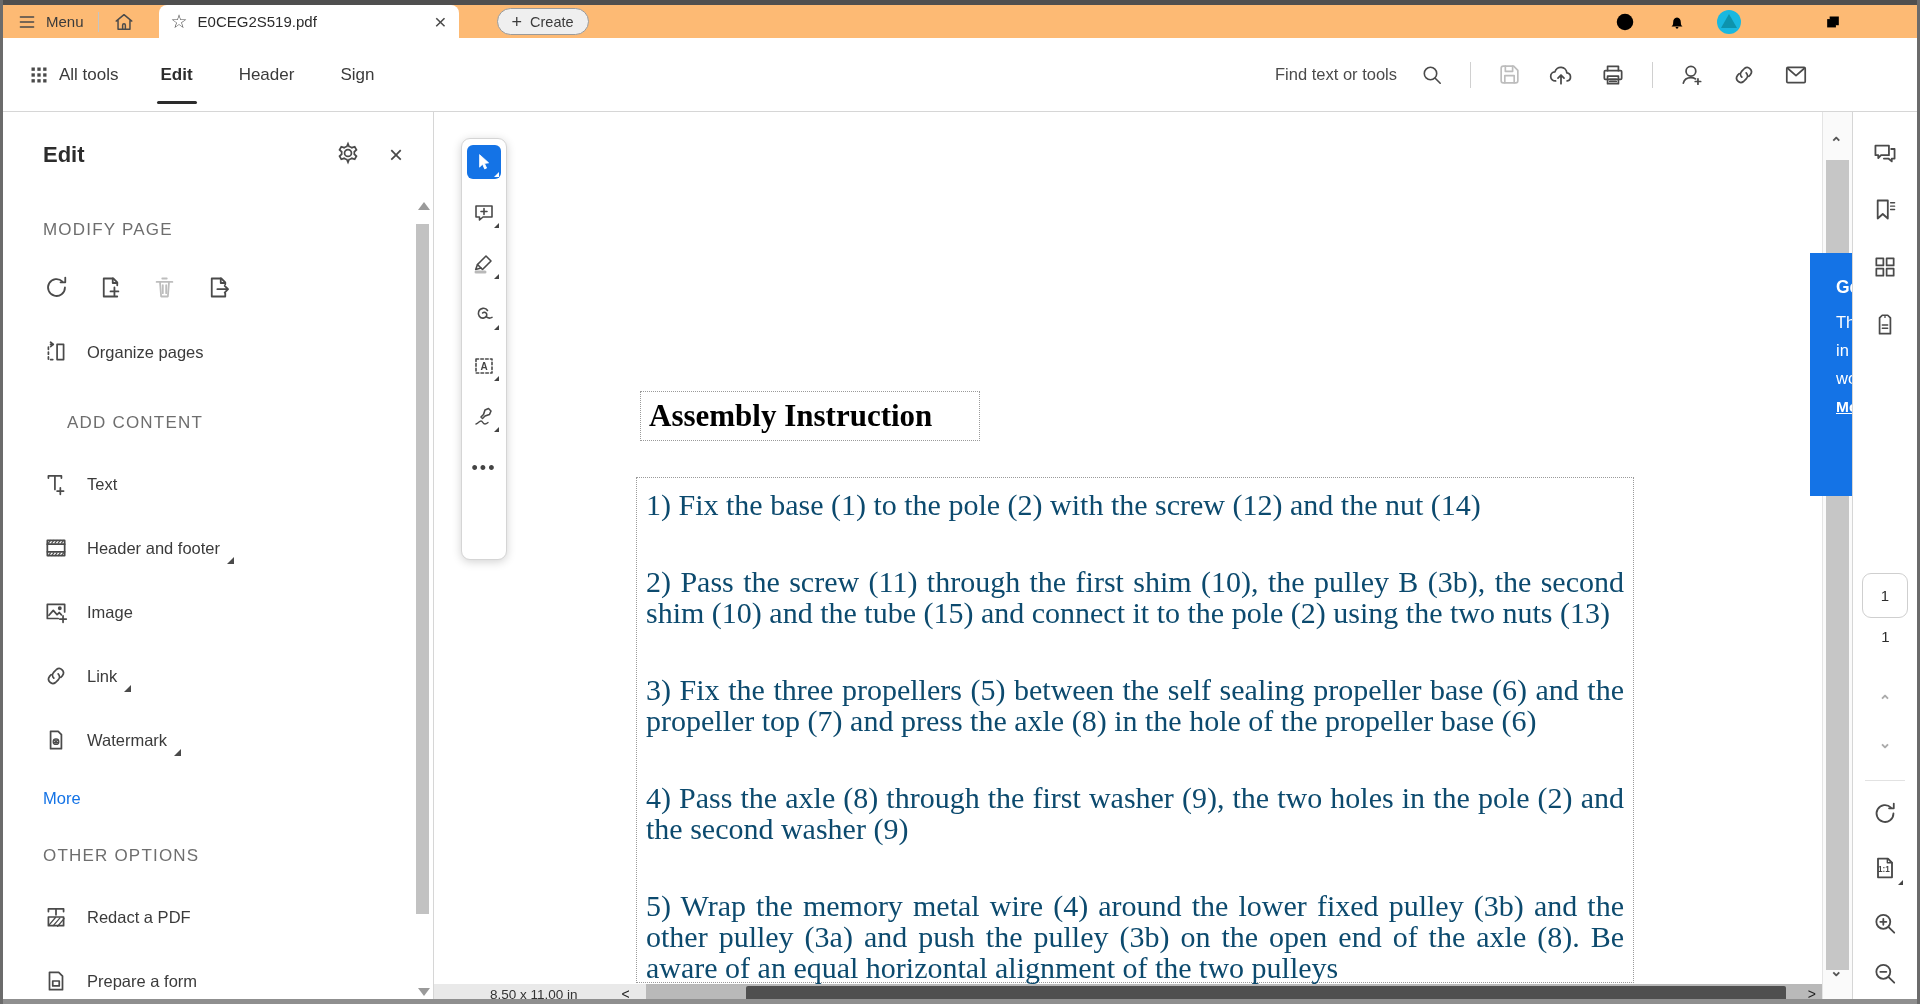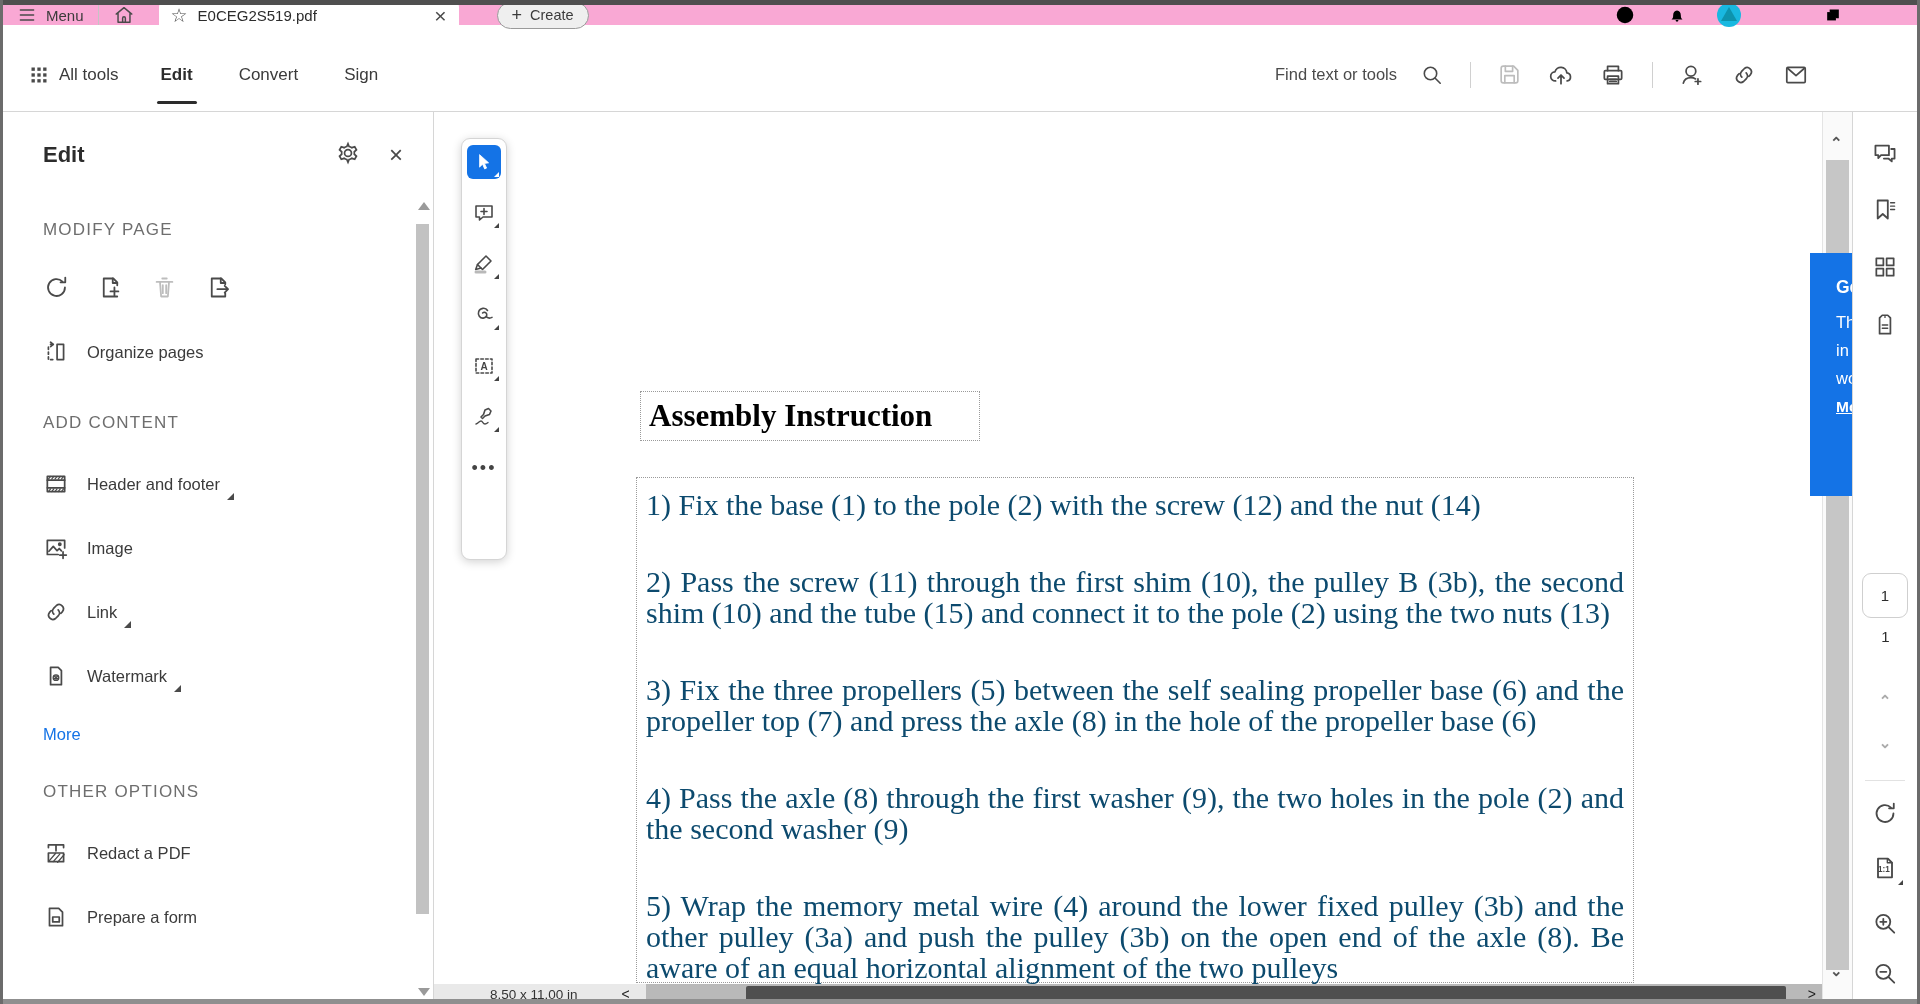--- a/index.html
+++ b/index.html
@@ -3,21 +3,21 @@
 <meta charset="utf-8">
 <style>
   * { margin:0; padding:0; box-sizing:border-box; }
   html,body { width:1920px; height:1004px; overflow:hidden; font-family:"Liberation Sans", sans-serif; }
   #app { position:relative; width:1920px; height:1004px; background:#fff;
          border-left:3px solid #6b6b6b; border-right:3px solid #6b6b6b; border-bottom:0; }
   #topedge { position:absolute; left:0; top:0; width:100%; height:5px; background:#4f4f4f; z-index:60; }
   #botedge { position:absolute; left:0; bottom:0; width:100%; height:5px; background:#8f8f8f; z-index:60; }
 
   
-  #titlebar { position:absolute; left:0; top:5px; width:100%; height:20px; background:#f9a8d4; display:flex; align-items:center; }
+  #titlebar { position:absolute; left:0; top:5px; width:100%; height:33px; background:#fdba74; display:flex; align-items:center; }
   .tb-btn { display:flex; align-items:center; gap:9px; padding:0 14px; height:33px; color:#3b3b3b; font-size:15px; cursor:default; }
   .tb-divider { width:1px; height:20px; background:#c4c4c4; }
   #doc-tab { display:flex; align-items:center; gap:10px; width:300px; height:33px; background:#fff;
              border-radius:8px 8px 0 0; padding:0 12px; margin-left:10px; font-size:15px; color:#2c2c2c; }
   #doc-tab .spacer { flex:1; }
   .create-btn { display:flex; align-items:center; gap:8px; margin-left:38px; height:27px; padding:0 14px;
                 border:1px solid #9a9a9a; border-radius:14px; font-size:14.5px; color:#3b3b3b; background:#efefef; }
   #titlebar-right { margin-left:auto; display:flex; align-items:center; gap:8px; padding-right:10px; }
   .win-ic { width:44px; height:33px; display:flex; align-items:center; justify-content:center; color:#3b3b3b; }
   .avatar { width:24px; height:24px; border-radius:50%; background:#19b8e0; position:relative; overflow:hidden; }
@@ -47,21 +47,21 @@
   #panel-head { display:flex; align-items:center; padding:28px 30px 0 40px; }
   #panel-title { font-size:22px; font-weight:700; color:#2c2c2c; flex:1; }
   .panel-head-ic { margin-left:28px; color:#4a4a4a; }
   .section-label { padding:0 0 0 40px; font-size:17px; letter-spacing:1.2px; color:#6e6e6e; }
   #modify-label { margin-top:50px; }
   #modify-icons { display:flex; gap:27px; padding:34px 0 0 40px; }
   .pitem { display:flex; align-items:center; gap:18px; padding:0 0 0 40px; margin-top:38px; font-size:16.5px; color:#3b3b3b; }
   .pitem .lbl { position:relative; }
   .sub-tri { position:absolute; right:-14px; bottom:-6px; width:0; height:0;
              border-left:7px solid transparent; border-bottom:7px solid #4a4a4a; }
-  #add-label { margin-top:48px; }
+  #add-label { margin-top:48px;margin-left:24px; }
   #more-link { padding:0 0 0 40px; margin-top:36px; font-size:16.5px; color:#1473E6; }
   #other-label { margin-top:38px; }
   
   #panel-scroll { position:absolute; right:2px; top:90px; bottom:8px; width:16px; }
   .arr-up { position:absolute; top:0; left:3px; width:0; height:0; border-left:6px solid transparent; border-right:6px solid transparent; border-bottom:8px solid #9a9a9a; }
   .arr-dn { position:absolute; bottom:0; left:3px; width:0; height:0; border-left:6px solid transparent; border-right:6px solid transparent; border-top:8px solid #9a9a9a; }
   #panel-thumb { position:absolute; top:22px; left:1px; width:13px; height:690px; background:#c2c2c2; }
 
   
   .doc-box { position:absolute; border:1px dotted #9a9a9a; background:#fff; }
@@ -198,21 +198,21 @@
             <rect x="10" y="17" width="4" height="4"></rect>
             <rect x="17" y="17" width="4" height="4"></rect>
         </svg>
       </span>
       <span>All tools</span>
     </div>
     <div class="tool-tab active">
         <span>Edit</span>
       </div>
     <div class="tool-tab">
-        <span>Convert</span>
+        <span>Header</span>
       </div>
     <div class="tool-tab">
         <span>Sign</span>
       </div>
 
     <div id="toolbar-right">
       <div id="find-group">
         <span>Find text or tools</span>
         <span class="ic">
           <svg width="24" height="24" viewBox="0 0 24 24">
@@ -314,20 +314,29 @@
               <rect x="13" y="5" width="6" height="14"></rect>
               <path d="M9 5H6.5M5 7.5v2M5 12v2M5 16.5v2M7 19h2" stroke-dasharray="2 2.2"></path>
               <path d="M9.5 5 7 3M9.5 5 7 7"></path>
             </svg>
         </span>
         <span class="lbl">Organize pages</span>
       </div>
 
       <div class="section-label" id="add-label">ADD CONTENT</div>
 
+      <div class="pitem">
+        <span class="ic">
+          <svg width="26" height="26" viewBox="0 0 24 24">
+              <path d="M5 6.5V4.5h12v2M11 4.5V17"></path>
+              <path d="M16 15.5v6M13 18.5h6"></path>
+            </svg>
+        </span>
+        <span class="lbl">Text</span>
+      </div>
       <div class="pitem">
         <span class="ic">
           <svg width="26" height="26" viewBox="0 0 24 24">
               <rect x="4" y="5" width="16" height="14"></rect>
               <path d="M4 8.5h16M4 15.5h16"></path>
               <path d="m5 7.5 2-2.5m1 2.5 2-2.5m1 2.5 2-2.5m1 2.5 2-2.5m1 2.5 2-2.5M5 19l2-2.5m1 2.5 2-2.5m1 2.5 2-2.5m1 2.5 2-2.5m1 2.5 2-2.5" style="stroke-width:1.1"></path>
             </svg>
         </span>
         <span class="lbl">Header and footer<i class="sub-tri"></i></span>
       </div>

